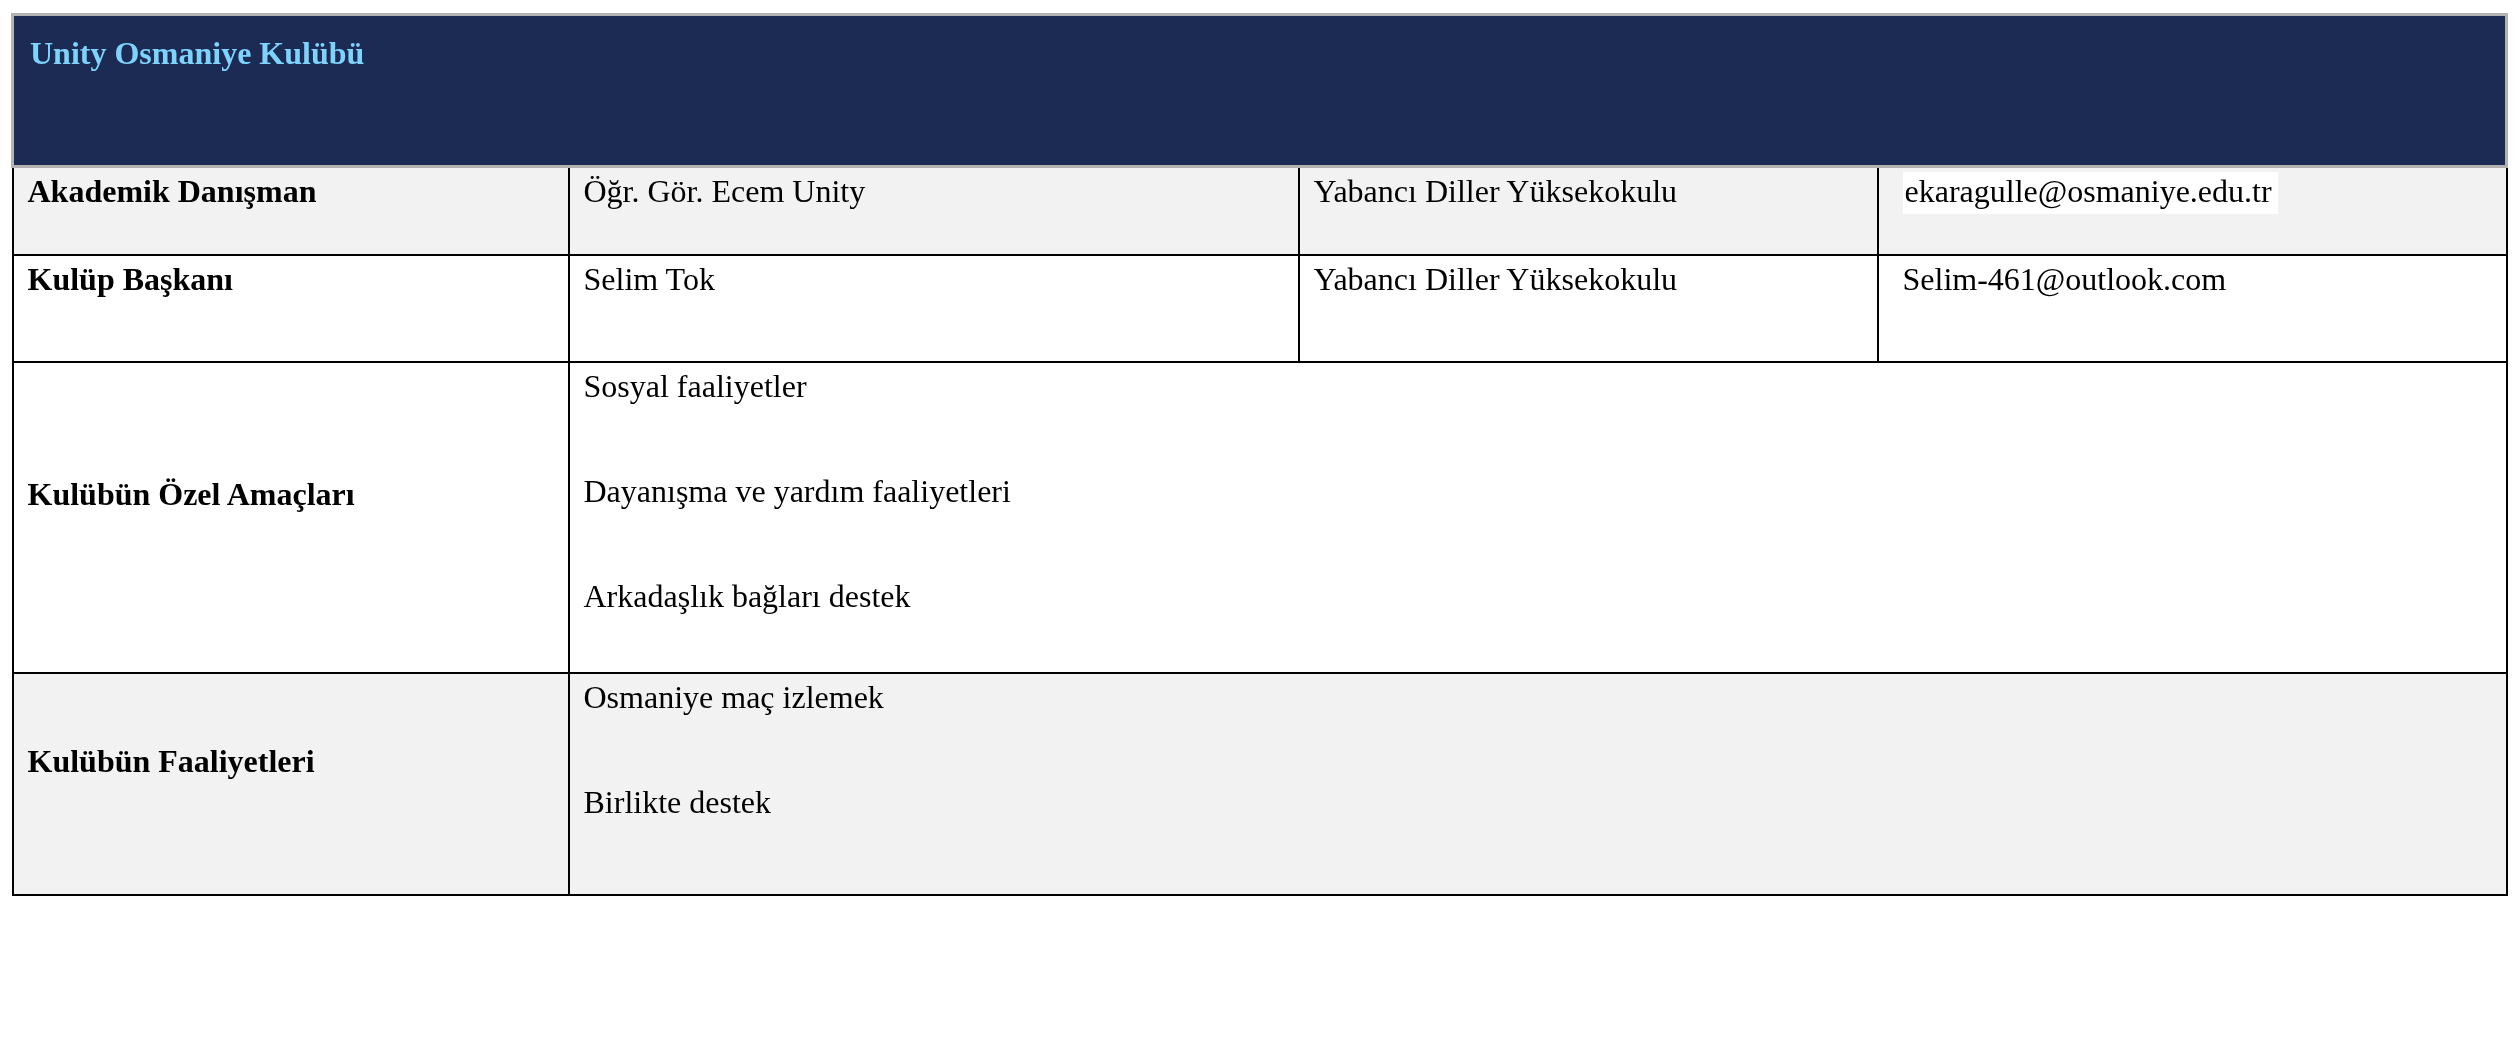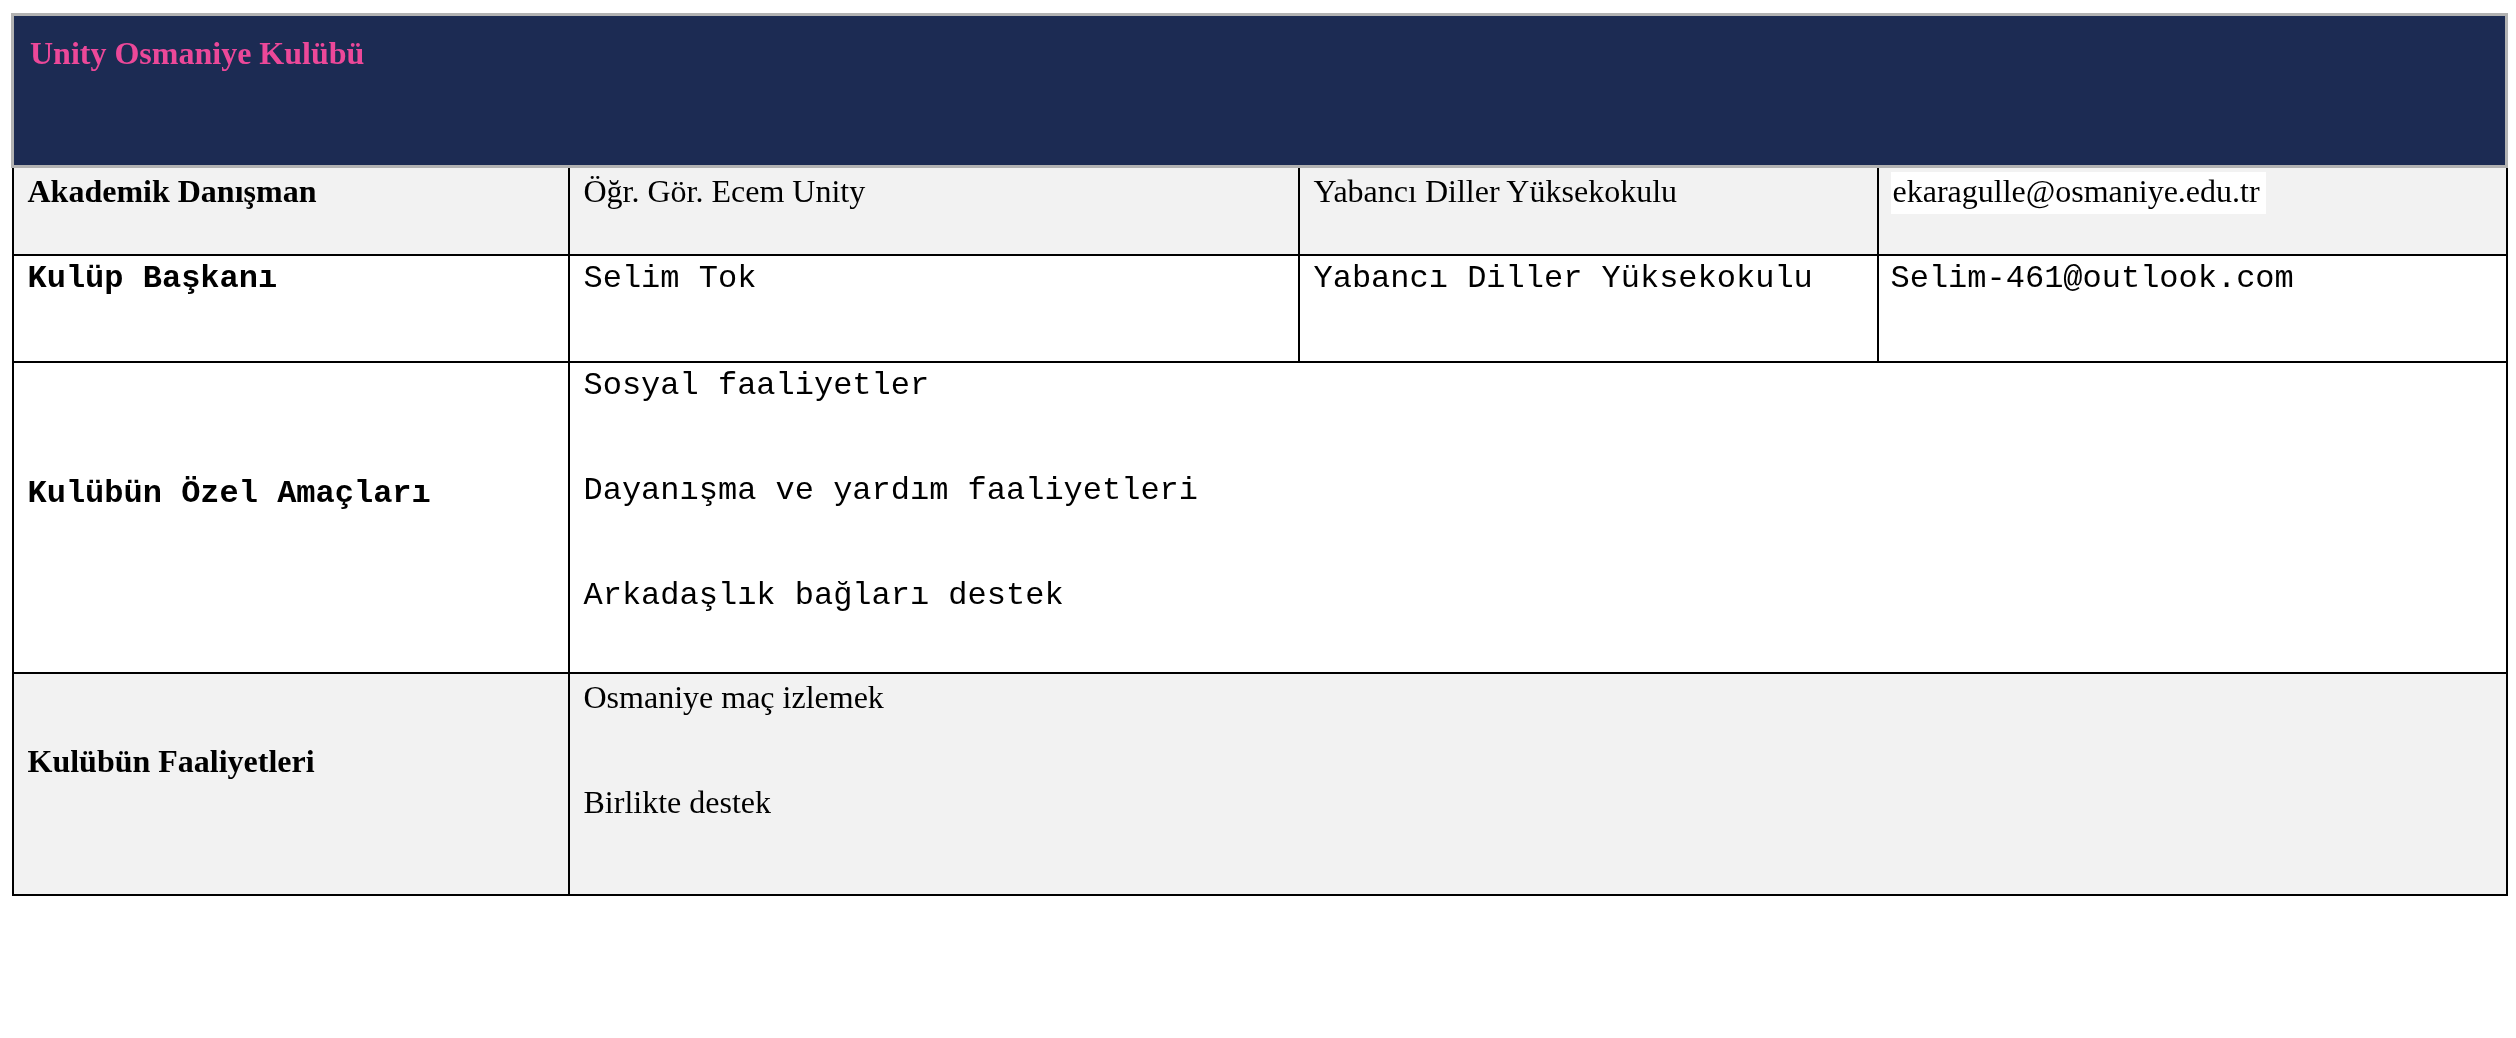--- a/index.html
+++ b/index.html
@@ -37,42 +37,42 @@
     vertical-align: top;
     padding: 4px 14px;
     overflow: hidden;
     text-align: left;
     font-weight: normal;
   }
   
   tr.r-header       { height: 152px; }
   th.header-cell {
     background: #1c2b53;
-    color: #ec4899;
+    color: #7dd3fc;
     border: 3px solid #b2b2b2;
     padding: 18px 16px 4px 16px;
     font-weight: bold;
   }
   tr.r-advisor      { height: 88px; }
   tr.r-president    { height: 107px; }
   tr.r-founded      { height: 107px; }
   tr.r-goals        { height: 311px; }
   tr.r-activities   { height: 222px; }
 
   .shaded td { background: #f2f2f2; }
-  .plain  td { background: #ffffff; font-family: Liberation Mono, monospace; }
+  .plain  td { background: #ffffff; }
 
   td.label { font-weight: bold; }
   td.label-mid {
     font-weight: bold;
     vertical-align: middle;
     padding-bottom: 50px;
     margin-left: 27px;
   }
-  td.email-cell { padding-left: 12px; }
+  td.email-cell { padding-left: 24px; }
   .hl-white {
     background: #ffffff;
     padding: 1px 6px 5px 2px;
   }
   td.multi p {
     margin: 0 0 67px 0;
   }
   td.multi p:last-child { margin-bottom: 0; }
 </style>
 </head>

